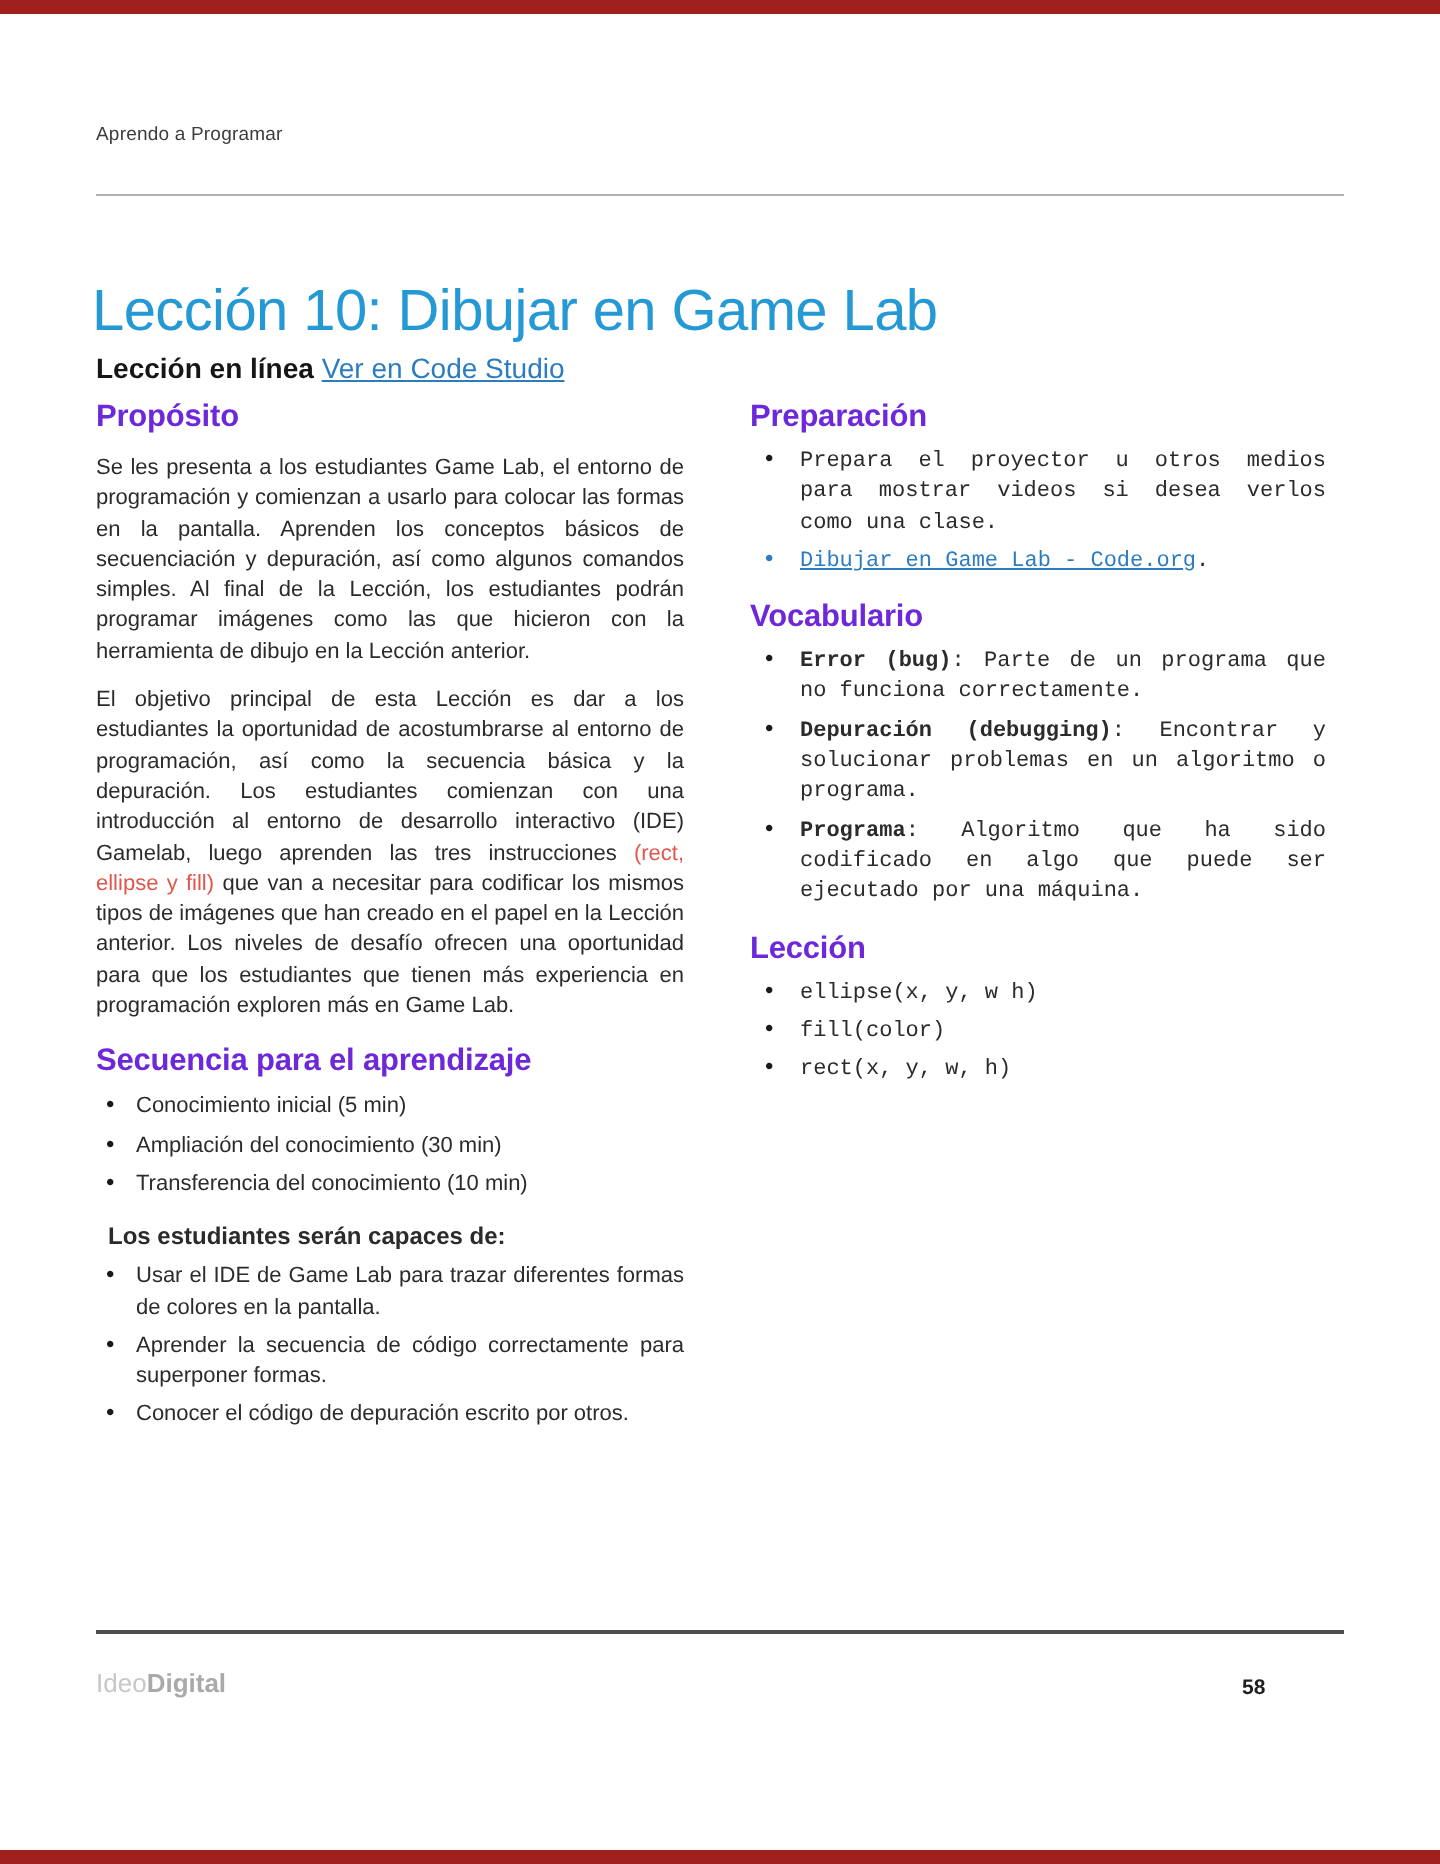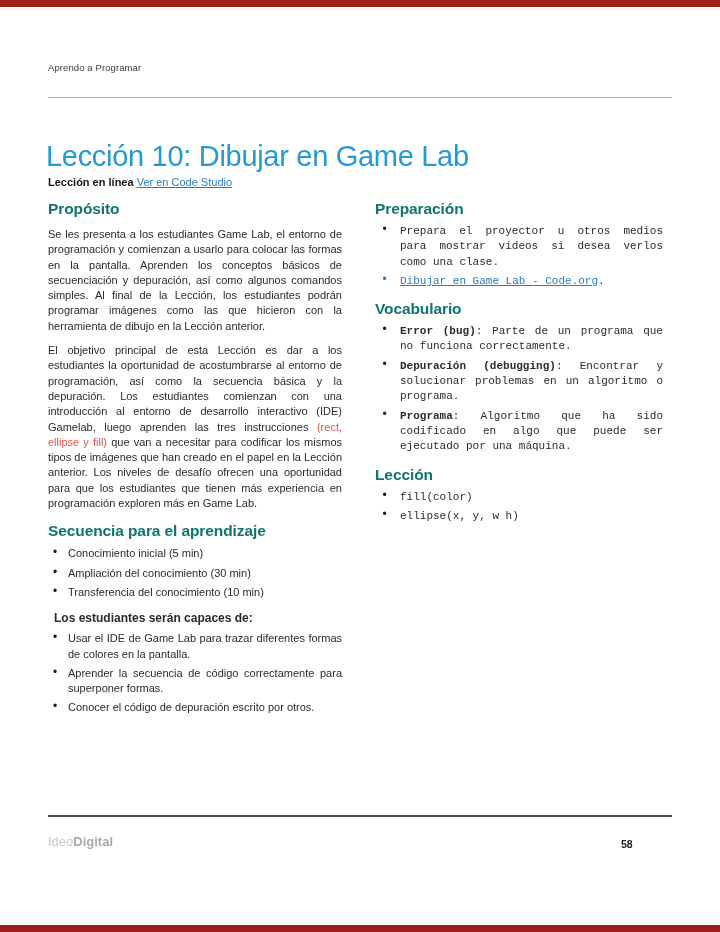--- a/index.html
+++ b/index.html
@@ -19,30 +19,30 @@
     font-size:9.5px; color:#3d3d3d; letter-spacing:0.1px;
   }
   .header-rule {
     position:absolute; left:48px; top:97px; width:624px;
     border-top:1px solid #b3b3b3;
   }
   .page-title {
     position:absolute; left:46px; top:121px;
     font-size:29px; font-weight:normal; color:#2599d4; letter-spacing:-0.3px;
   }
-  .meta { position:absolute; left:48px; top:176px; font-size:11px; }
+  .meta { position:absolute; left:48px; top:176px; font-size:14px; }
   .meta-label { font-weight:bold; color:#161616; }
   .link { color:#2b7cc0; text-decoration:underline; cursor:pointer; }
 
   .col { position:absolute; top:200px; }
   .col-left  { left:48px;  width:294px; }
   .col-right { left:375px; width:288px; }
 
   h2 {
-    margin:0; font-size:15.5px; font-weight:bold; color:#0f766e;
+    margin:0; font-size:15.5px; font-weight:bold; color:#6d28d9;
     letter-spacing:-0.1px;
   }
   .mt-sec { margin-top:11px; }
 
   p {
     margin:9px 0 0 0;
     font-size:11px; line-height:15.3px; text-align:justify;
     color:#2b2b2b;
   }
   .code-red { color:#e0564b; }
@@ -109,22 +109,23 @@
 
   <h2 class="mt-sec">Vocabulario</h2>
   <ul class="justify">
     <li><b>Error (bug)</b><span>: Parte de un programa que no funciona correctamente.</span></li>
     <li><b>Depuración (debugging)</b><span>: Encontrar y solucionar problemas en un algoritmo o programa.</span></li>
     <li><b>Programa</b><span>: Algoritmo que ha sido codificado en algo que puede ser ejecutado por una máquina.</span></li>
   </ul>
 
   <h2 class="mt-sec">Lección</h2>
   <ul>
+    <li>ellipse(x, y, w h)</li>
     <li>fill(color)</li>
-    <li>ellipse(x, y, w h)</li>
+    <li>rect(x, y, w, h)</li>
   </ul>
 </div>
 
 <div class="footer-rule"></div>
 <div class="footer-brand"><span>Ideo</span><span class="bold-part">Digital</span></div>
 <div class="page-number">58</div>
 
 <div class="bar bar-bottom"></div>
 
 </body></html>

